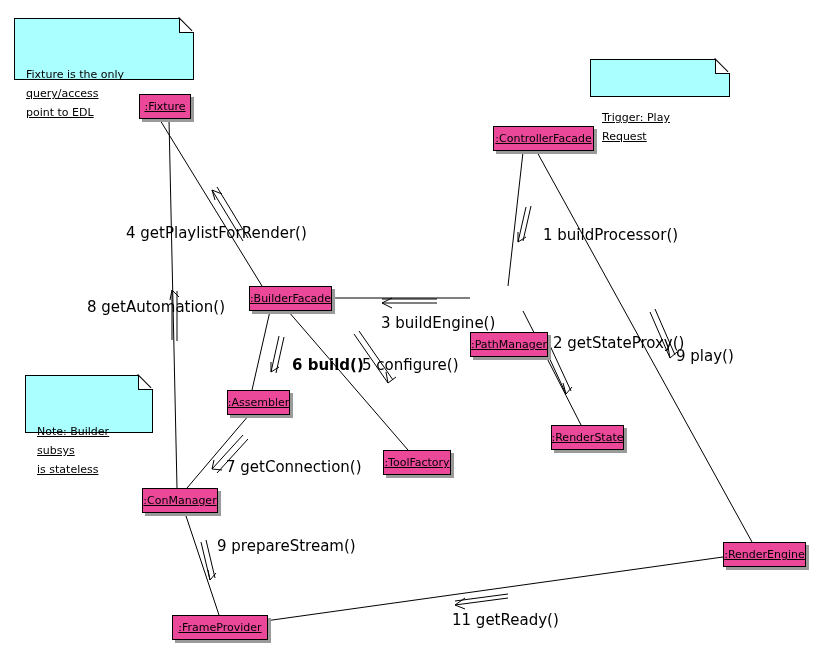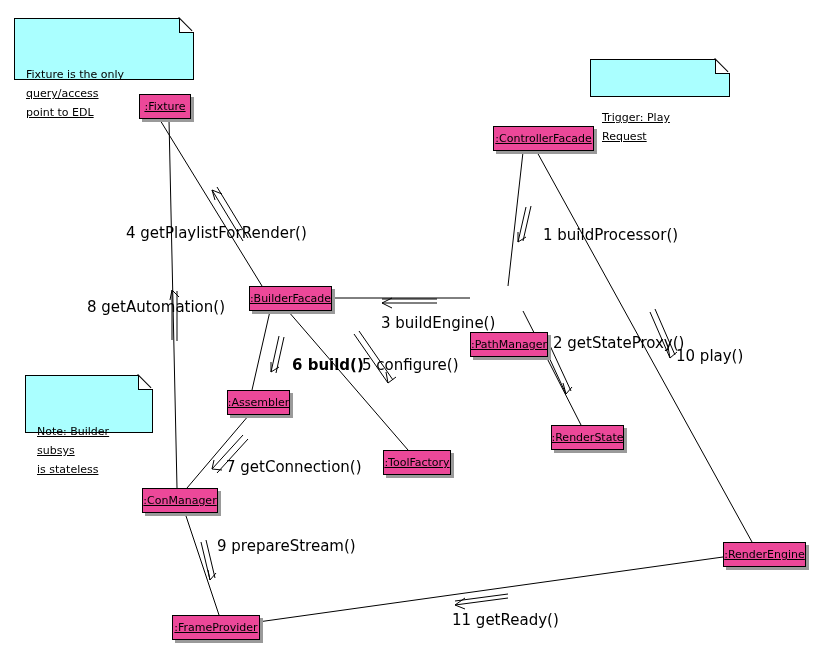--- a/index.html
+++ b/index.html
@@ -252,21 +252,21 @@
   </div>
 
   <div class="obj" style="left:142px; top:488px; width:76px;">
     <span class="obj-label">:ConManager</span>
   </div>
 
   <div class="obj" style="left:723px; top:542px; width:83px;">
     <span class="obj-label">:RenderEngine</span>
   </div>
 
-  <div class="obj" style="left:172px; top:615px; width:88px;">
+  <div class="obj" style="left:172px; top:615px; width:96px;">
     <span class="obj-label">:FrameProvider</span>
   </div>
 
   <div class="msg" style="left:543px; top:229px;">1 buildProcessor()</div>
 
   <div class="msg" style="left:553px; top:337px;">2 getStateProxy()</div>
 
   <div class="msg" style="left:364px; top:317px;margin-left:17px;">3 buildEngine()</div>
 
   <div class="msg" style="left:126px; top:227px;">4 getPlaylistForRender()</div>
@@ -274,17 +274,17 @@
   <div class="msg" style="left:362px; top:359px;">5 configure()</div>
 
   <div class="msg" style="left:292px; top:359px;font-weight:bold;">6 build()</div>
 
   <div class="msg" style="left:226px; top:461px;">7 getConnection()</div>
 
   <div class="msg" style="left:87px; top:301px;">8 getAutomation()</div>
 
   <div class="msg" style="left:217px; top:540px;">9 prepareStream()</div>
 
-  <div class="msg" style="left:676px; top:350px;">10 play()</div>
+  <div class="msg" style="left:676px; top:350px;">9 play()</div>
 
   <div class="msg" style="left:452px; top:614px;">11 getReady()</div>
 
 </div>
 
 </body></html>

